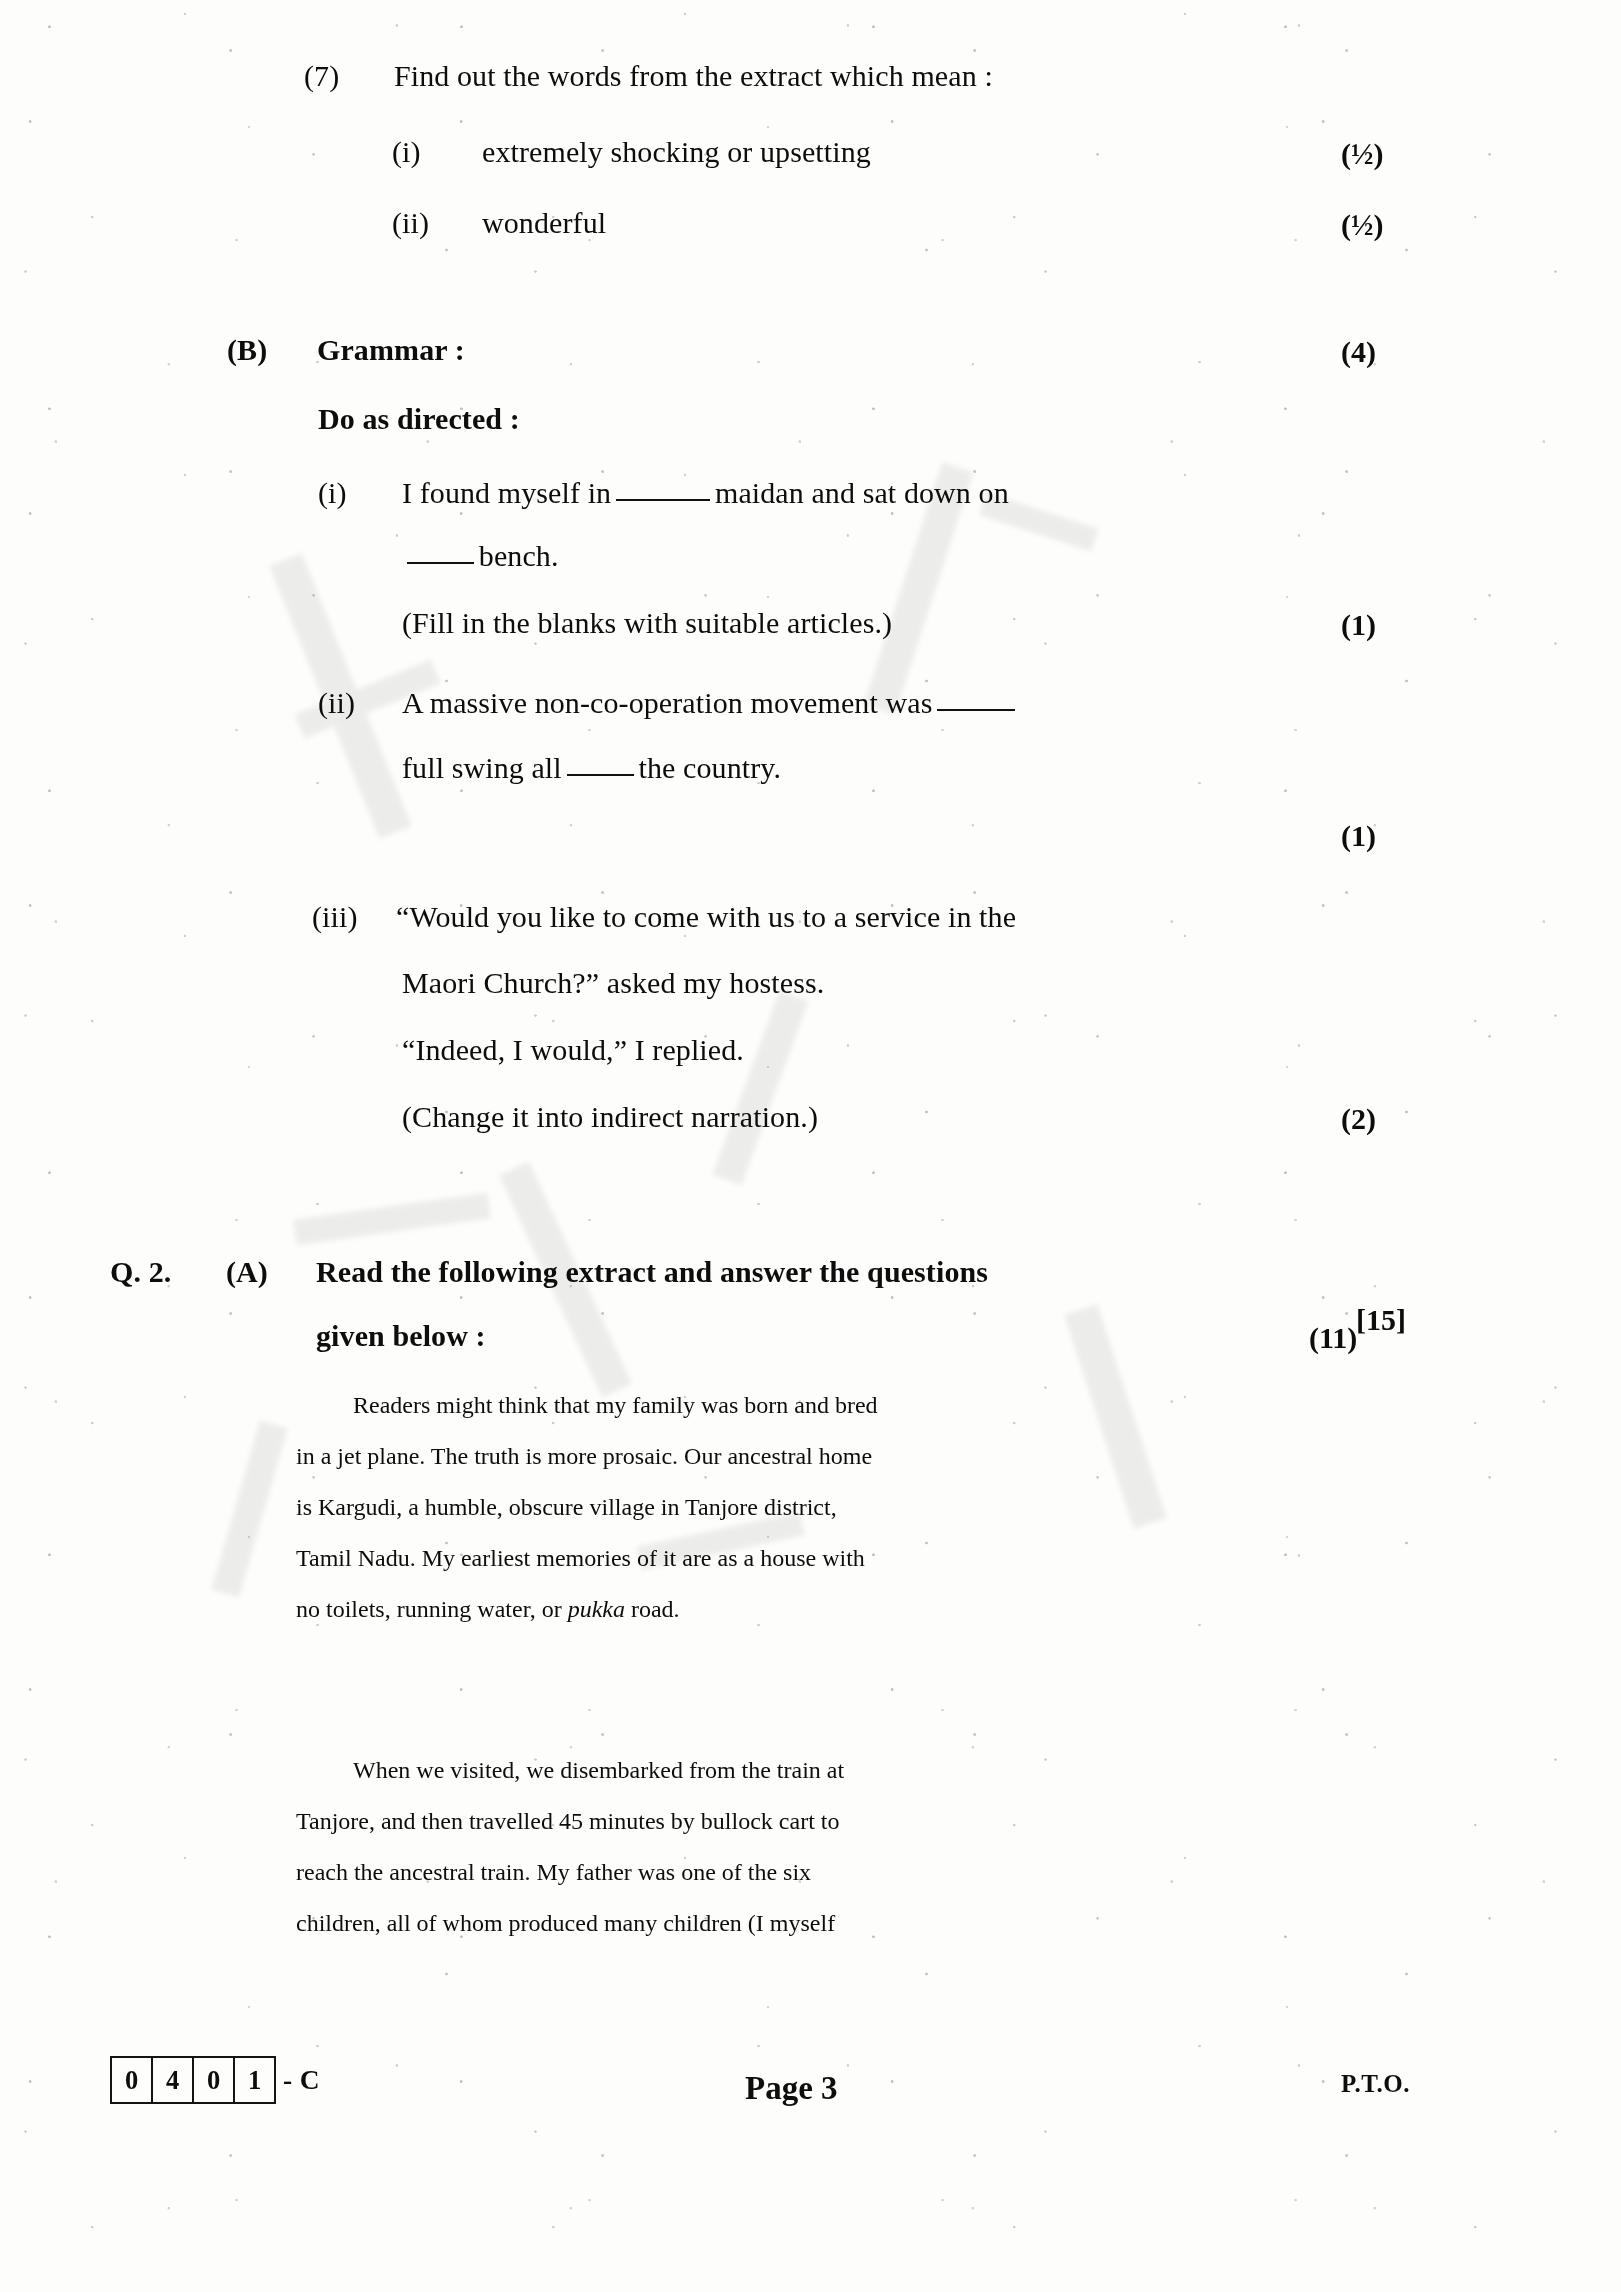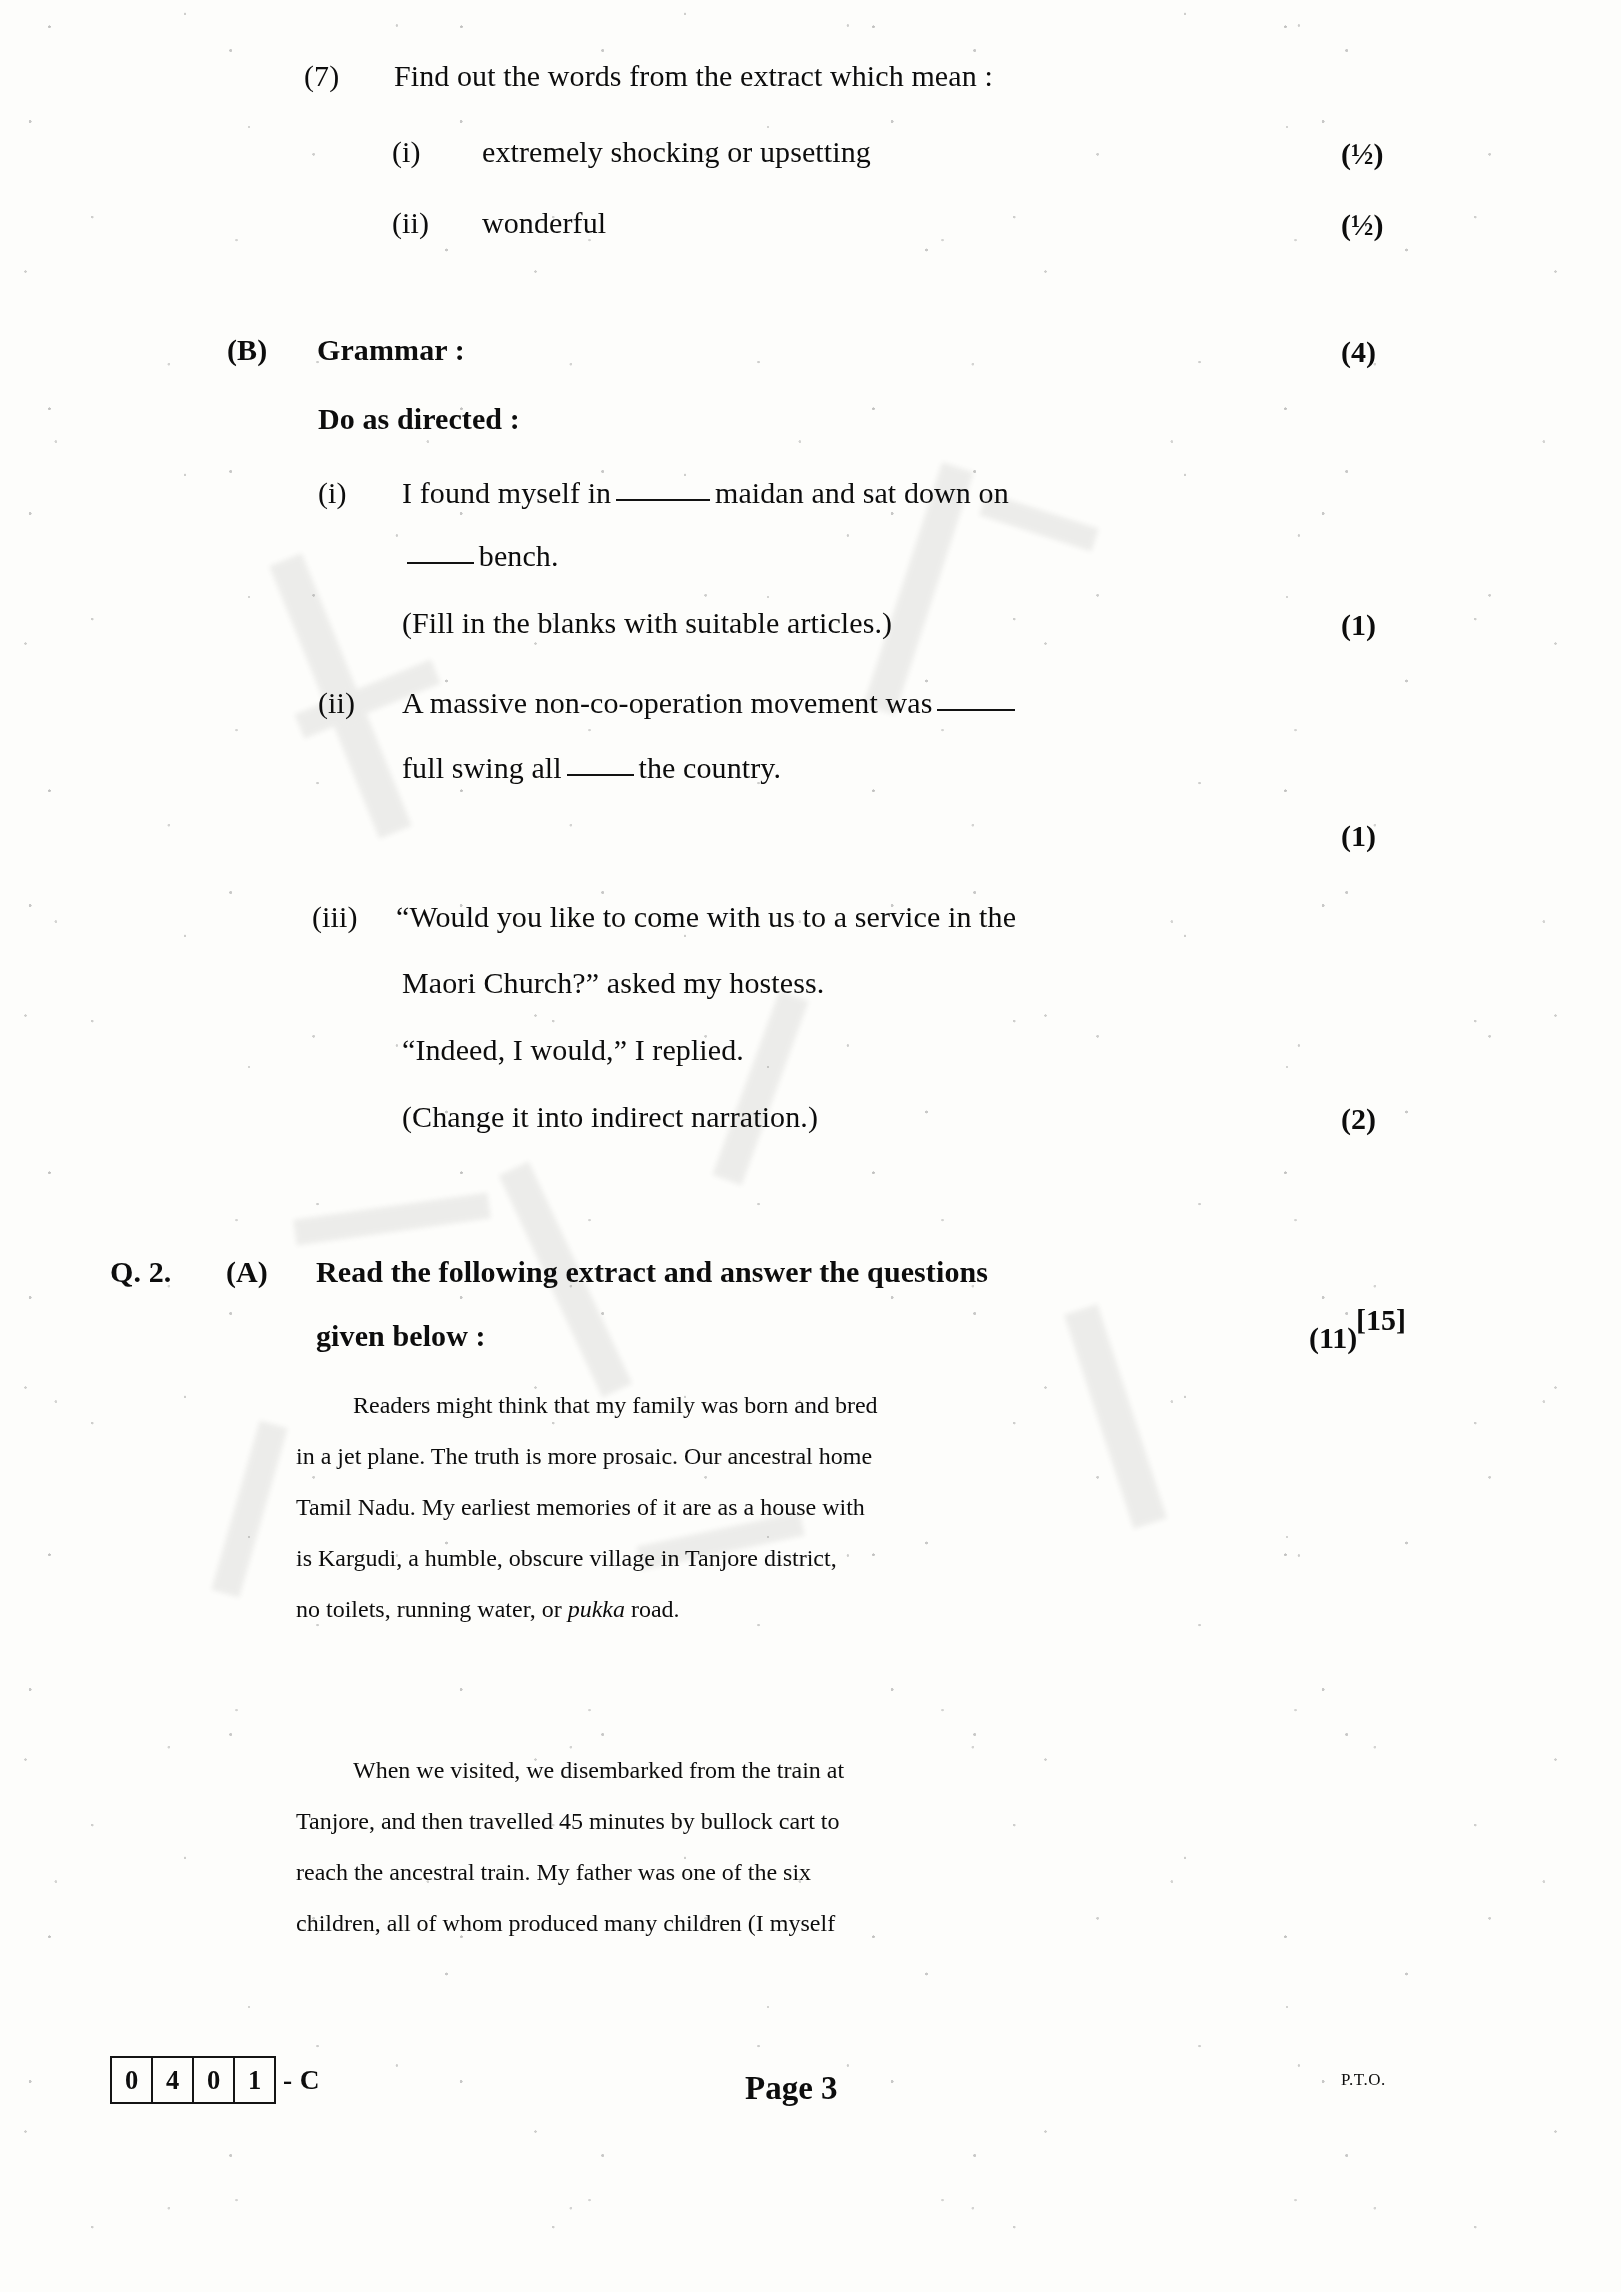--- a/index.html
+++ b/index.html
@@ -137,22 +137,22 @@
     margin-left: 6.9px;
     letter-spacing: 0.5px;
   }
   .footer-page {
     position: absolute;
     font-size: 33px;
     font-weight: bold;
   }
   .footer-pto {
     position: absolute;
-    font-size: 17px;
-    font-weight: normal;
+    font-size: 25px;
+    font-weight: bold;
     letter-spacing: 0.5px;
   }
 
   
   .content, .content * { text-rendering: optimizeLegibility; }
 </style>
 </head>
 <body>
 
 <div class="page">
@@ -245,22 +245,22 @@
     <div class="marks" style="left:1356px; top:1257px;margin-top:46px;">[15]</div>
 
     <div class="row" style="left:316px; top:1321px;">
       <span class="txt bold">given below :</span>
     </div>
     <div class="marks" style="left:1309px; top:1321px;">(11)</div>
 
     <div class="extract" style="left:296px; top:1380px;">
       <span class="ln"><span class="indent"></span><span>Readers might think that my family was born and bred</span></span>
       <span class="ln">in a jet plane. The truth is more prosaic. Our ancestral home</span>
+      <span class="ln">is Kargudi, a humble, obscure village in Tanjore district,</span>
       <span class="ln">Tamil Nadu. My earliest memories of it are as a house with</span>
-      <span class="ln">is Kargudi, a humble, obscure village in Tanjore district,</span>
       <span class="ln"><span>no toilets, running water, or </span><span class="ital">pukka</span><span> road.</span></span>
     </div>
 
     <div class="extract" style="left:296px; top:1745px;">
       <span class="ln"><span class="indent"></span><span>When we visited, we disembarked from the train at</span></span>
       <span class="ln">Tanjore, and then travelled 45 minutes by bullock cart to</span>
       <span class="ln">reach the ancestral train. My father was one of the six</span>
       <span class="ln">children, all of whom produced many children (I myself</span>
     </div>
 

